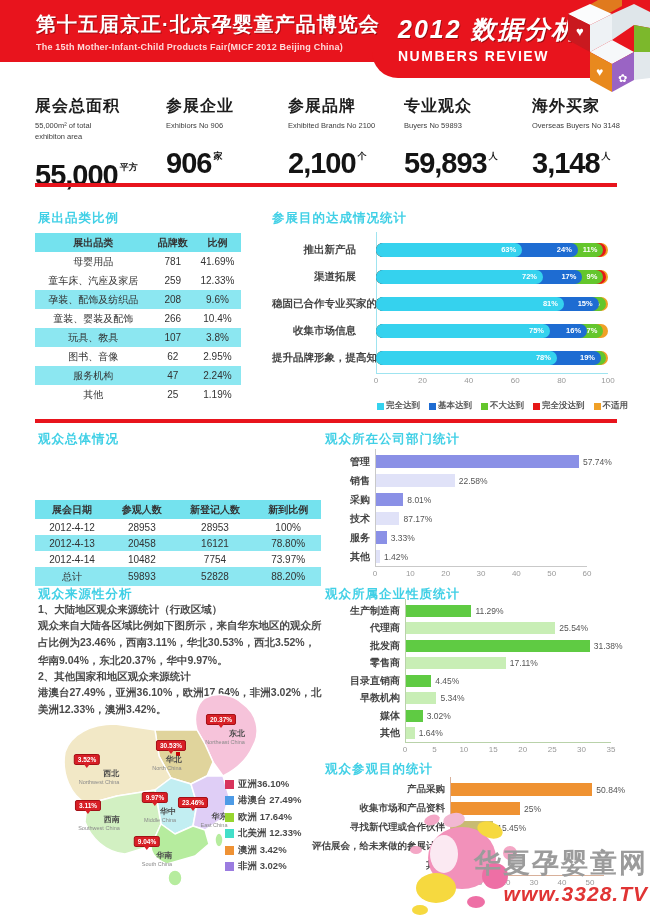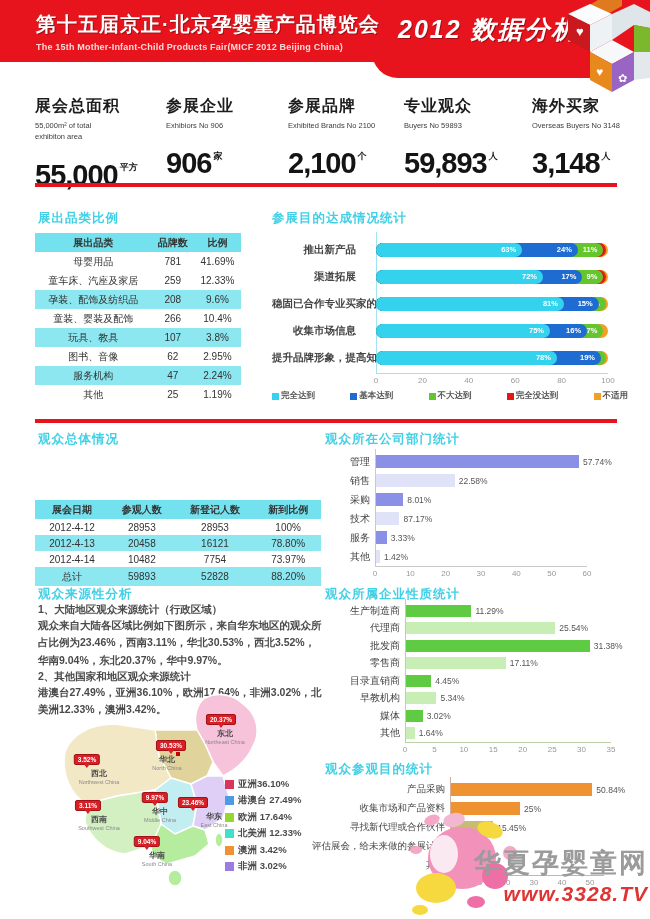--- a/index.html
+++ b/index.html
@@ -42,44 +42,44 @@
   
   .goals{position:absolute;left:272px;top:236px;width:356px;}
   .st-row{display:flex;align-items:center;}
   .st-label{width:104px;text-align:right;font-size:10.5px;font-weight:bold;color:#444;padding-right:20px;white-space:nowrap;}
   .st-track{position:relative;height:100%;text-decoration:underline;}
   .st-seg{position:absolute;left:0;top:50%;transform:translateY(-50%);border-radius:8px;display:flex;justify-content:flex-end;align-items:center;}
   .st-seg span{color:#fff;font-size:7.5px;font-weight:bold;padding-right:6px;}
   .st-axis{position:relative;height:14px;border-top:1px solid #9fe4f0;margin-top:2px;}
   .st-vline{position:absolute;width:0;border-left:1px solid #9fe4f0;}
   .tick{position:absolute;top:2px;transform:translateX(-50%);font-size:8px;color:#999;}
-  .legend{display:flex;justify-content:space-between;gap:9px;margin-top:3px;}
+  .legend{display:flex;justify-content:flex-end;gap:9px;margin-top:13px;}
   .lg-item{display:flex;align-items:center;gap:2px;font-size:8.5px;font-weight:bold;color:#555;white-space:nowrap;}
   .lg-sq{width:7px;height:7px;display:inline-block;}
 
   
   .para{position:absolute;font-size:10.5px;font-weight:bold;color:#4a4a4a;line-height:1.65;}
 
   
   .hbchart{position:absolute;}
   .hb-row{display:flex;align-items:center;}
-  .hb-label{text-align:right;font-size:10px;font-weight:normal;color:#444;padding-right:5px;white-space:nowrap;}
+  .hb-label{text-align:right;font-size:10px;font-weight:bold;color:#444;padding-right:5px;white-space:nowrap;}
   .hb-track{position:relative;display:flex;align-items:center;}
   .hb-bar{flex:none;}
   .hb-val{font-size:8.5px;color:#555;margin-left:4px;white-space:nowrap;}
   .hb-axis{position:relative;height:13px;border-top:1px solid #ccc;}
   .hb-vline{position:absolute;width:0;border-left:1px solid #ccc;}
 
   
   .mapbox{position:absolute;left:55px;top:692px;width:245px;height:226px;}
   .pin{position:absolute;transform:translate(-50%,0);background:#d81f26;border:1px solid #a31016;color:#fff;
        font-size:6.5px;font-weight:bold;padding:1px 3px;border-radius:2px;z-index:5;white-space:nowrap;}
   .pin:after{content:"";position:absolute;left:50%;bottom:-4px;transform:translateX(-50%);
        border:3px solid transparent;border-top:4px solid #d81f26;border-bottom:0;}
-  .pin-lab{position:absolute;transform:translate(-50%,0);text-align:center;z-index:4;white-space:nowrap;}
+  .pin-lab{position:absolute;transform:translate(-50%,0);text-align:right;z-index:4;white-space:nowrap;}
   .pin-lab b{display:block;font-size:8px;color:#4a4a4a;}
   .pin-lab i{display:block;font-style:normal;font-size:5.5px;color:#8a8a8a;}
   .map-legend{position:absolute;left:170px;top:82px;z-index:6;}
   .ml-item{display:flex;align-items:center;gap:4px;margin:3.5px 0;font-size:9.5px;font-weight:bold;color:#4a4a4a;white-space:nowrap;}
   .ml-sq{width:9px;height:9px;flex:none;}
   .bj-dot{position:absolute;width:4px;height:4px;background:#c00;}
 
   
   .wm{position:absolute;right:2px;top:845px;z-index:9;text-align:right;}
   .wm-cn{font-size:27px;font-weight:bold;color:#9b9b9b;letter-spacing:2px;}
@@ -92,20 +92,21 @@
 <div class="page">
 
   <div class="hd-band"></div>
   <div class="hd-band-right"></div>
   <div class="hd-left">
     <div class="hd-title-cn">第十五届京正·北京孕婴童产品博览会</div>
     <div class="hd-title-en">The 15th Mother-Infant-Child Products Fair(MICF 2012 Beijing China)</div>
   </div>
   <div class="hd-right">
     <div class="hd-right-cn">2012 数据分析</div>
+    <div class="hd-right-en">NUMBERS REVIEW</div>
   </div>
   <svg class="cube" width="104" height="92" viewBox="0 0 104 92">
     <polygon points="52,0 76,0 76,6 58,16 40,7" fill="#e07a1e"></polygon>
     <polygon points="22,14 44,4 66,14 44,25" fill="#fbfcfd"></polygon>
     <polygon points="22,14 44,25 44,52 22,40" fill="#c9191f"></polygon>
     <polygon points="66,14 44,25 44,52 66,40" fill="#eef2f5"></polygon>
     <polygon points="66,14 88,4 104,12 104,28 88,25 66,40" fill="#dfe6ea"></polygon>
     <polygon points="88,25 104,28 104,52 88,52" fill="#7cb82c"></polygon>
     <polygon points="44,52 66,40 88,52 66,64" fill="#f6f8fa"></polygon>
     <polygon points="44,52 66,64 66,92 44,80" fill="#e8891e"></polygon>

